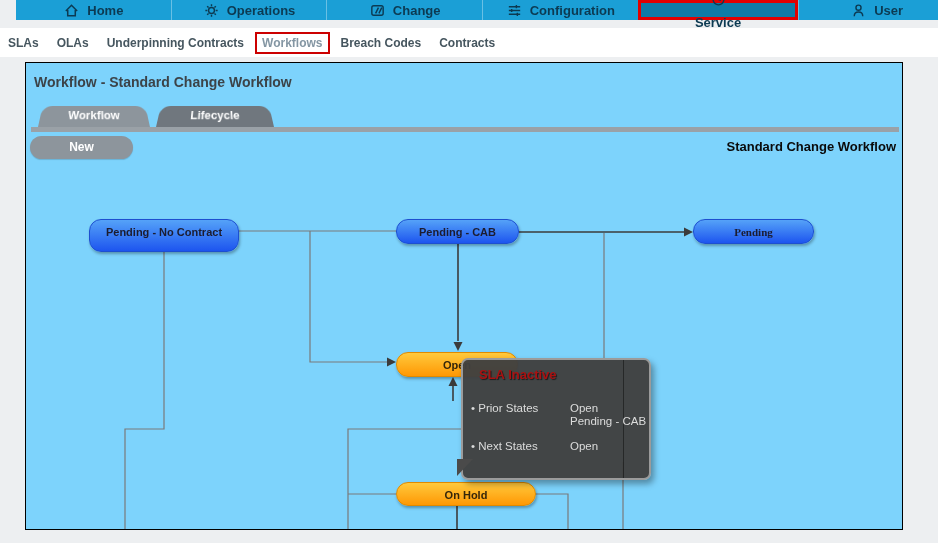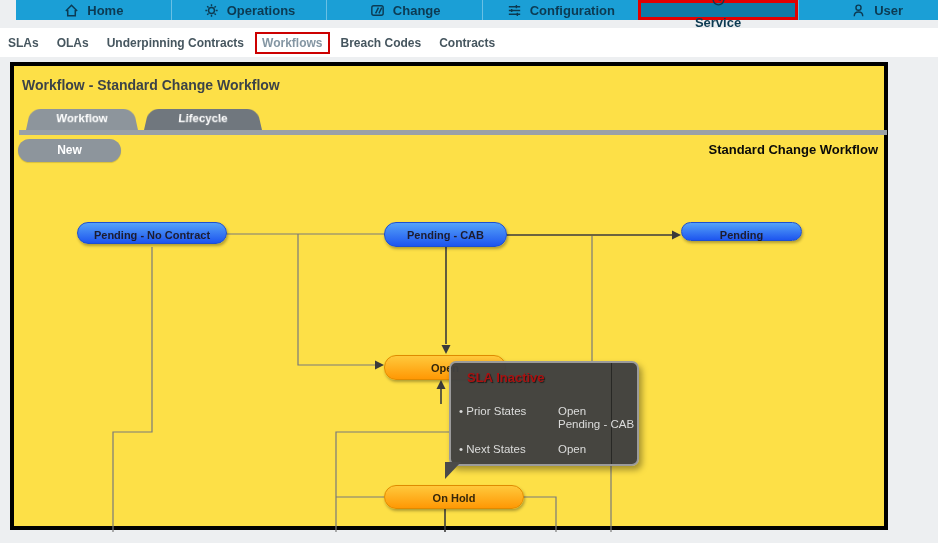--- a/index.html
+++ b/index.html
@@ -25,22 +25,22 @@
     position:absolute;left:0;top:28px;width:938px;height:29px;background:#ffffff;
     display:flex;align-items:center;padding-left:8px;box-sizing:border-box;
     font-size:12px;font-weight:bold;color:#46565f;
   }
   .submenu-item{margin-right:18px;cursor:pointer;white-space:nowrap;}
   .submenu-item.selected{
     color:#8496a3;border:2px solid #cc0000;padding:2px 5px;margin-left:-7px;margin-right:11px;
   }
   
   .panel{
-    position:absolute;left:10px;top:62px;width:878px;height:468px;
-    background:#fde047;border:4px solid #000000;box-sizing:border-box;
+    position:absolute;left:25px;top:62px;width:878px;height:468px;
+    background:#7dd3fc;border:1px solid #000000;box-sizing:border-box;
   }
   .page-title{position:absolute;left:8px;top:11px;font-size:14px;font-weight:bold;color:#3c4348;}
   .tab{
     position:absolute;top:41px;height:23px;border-radius:11px 11px 0 0;
     color:#ffffff;font-size:12px;font-weight:bold;text-align:center;line-height:23px;
     cursor:pointer;transform:perspective(9px) rotateX(2deg);transform-origin:bottom;
   }
   .tab-workflow{left:12px;width:112px;background:#8d959c;z-index:2;}
   .tab-lifecycle{left:130px;width:118px;background:#70777e;z-index:1;}
   .tab-bar{position:absolute;left:5px;top:64px;width:868px;height:5px;background:#9aa1a7;}
@@ -52,28 +52,28 @@
   .wf-name{position:absolute;right:6px;top:76px;font-size:13px;font-weight:bold;color:#0a0a0a;}
   
   .diagram-svg{position:absolute;left:0;top:0;z-index:1;}
   .node{
     position:absolute;z-index:2;border-radius:12px;text-align:center;
     font-size:11px;font-weight:bold;color:#1c1c30;cursor:pointer;
     box-shadow:1px 2px 3px rgba(0,0,0,.3);line-height:25px;box-sizing:border-box;
   }
   .node-blue{background:linear-gradient(#55a2f8,#1d55ef);border:1px solid #1d4fd0;}
   .node-orange{background:linear-gradient(#ffc93c,#ff9804);border:1px solid #e08a00;color:#35260a;}
-  .node-n1{left:63px;top:156px;width:150px;height:22px;}
+  .node-n1{left:63px;top:156px;width:150px;height:33px;}
   .node-n2{left:370px;top:156px;width:123px;height:25px;}
-  .node-n3{left:667px;top:156px;width:121px;height:19px;}
+  .node-n3{left:667px;top:156px;width:121px;height:25px;font-family:Liberation Serif, serif;}
   .node-open{left:370px;top:289px;width:122px;height:25px;}
   .node-onhold{left:370px;top:419px;width:140px;height:24px;line-height:24px;}
   
   .tooltip{
-    position:absolute;left:435px;top:295px;width:190px;height:105px;z-index:5;
+    position:absolute;left:435px;top:295px;width:190px;height:122px;z-index:5;
     background:rgba(64,64,64,.97);border:2px solid #9b9b9b;border-radius:7px;
     box-shadow:3px 4px 6px rgba(0,0,0,.35);box-sizing:border-box;color:#dcdcdc;padding-left:40px;
   }
   .tooltip-title{
     position:absolute;left:16px;top:7px;font-size:13px;font-weight:bold;color:#aa1111;
     text-shadow:1px 1px 1px rgba(0,0,0,.6);
   }
   .tt-row{position:absolute;left:8px;display:flex;font-size:11.5px;line-height:13px;gap:19px;}
   .tt-row-prior{top:42px;}
   .tt-row-next{top:80px;align-items:flex-end;}

